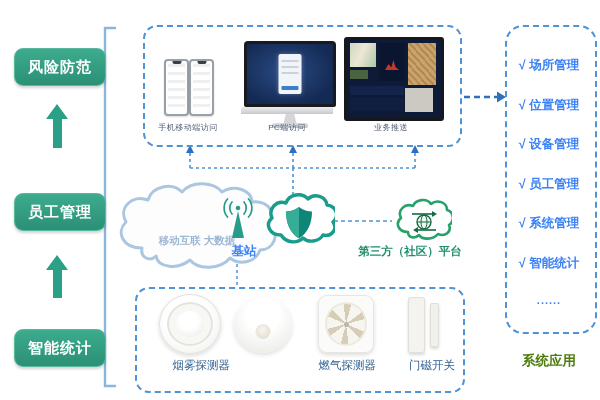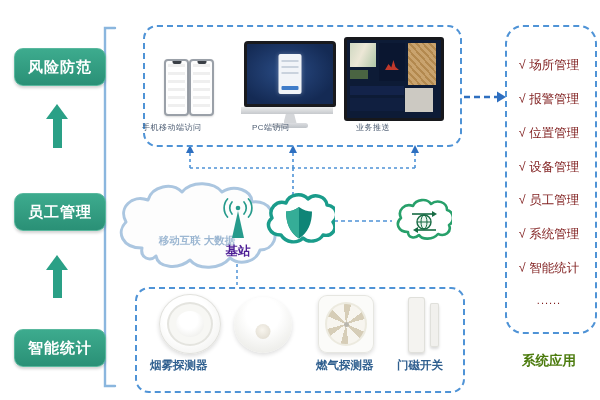--- a/index.html
+++ b/index.html
@@ -11,21 +11,21 @@
     box-shadow:0 2px 3px rgba(0,0,0,.18);color:#fff;font-size:15px;font-weight:bold;
     display:flex;align-items:center;justify-content:center;letter-spacing:1px;}
   .up-arrow{position:absolute;left:46px;width:22px;}
   .up-arrow .head{width:0;height:0;margin:0 auto;border-left:11px solid transparent;
     border-right:11px solid transparent;border-bottom:15px solid #2aa086;}
   .up-arrow .stem{width:9px;margin:0 auto;background:#2aa086;}
 
   
   .dashed-box{position:absolute;border:2px dashed #4f93d6;border-radius:14px;background:transparent;}
 
-  .dev-label{position:absolute;font-size:8px;color:#4c5c72;text-align:left;letter-spacing:.5px;}
+  .dev-label{position:absolute;font-size:8px;color:#4c5c72;text-align:center;letter-spacing:.5px;}
   .node-label{position:absolute;text-align:center;font-weight:bold;}
 
   
   .phone{position:absolute;width:21px;height:53px;border:2px solid #9aa0a8;border-radius:4px;
     background:#fdfdfd;box-shadow:0 1px 2px rgba(0,0,0,.15);}
   .phone .notch{position:absolute;top:0;left:50%;transform:translateX(-50%);width:9px;height:2.5px;
     background:#3a3f46;border-radius:0 0 2px 2px;}
   .phone .scr{position:absolute;inset:3px 2px 3px 2px;
     background:repeating-linear-gradient(180deg,#efefef 0 3px,#ffffff 3px 8px);}
 
@@ -77,27 +77,27 @@
     box-shadow:0 2px 4px rgba(0,0,0,.14), inset 0 0 0 1px #e6e6e1;}
   .sensor-gas .fan{position:absolute;inset:7px;border-radius:50%;
     background:repeating-conic-gradient(from 15deg,#f7f5ef 0 38deg,#d6cdb7 38deg 60deg);
     border:2px solid #eceadf;}
   .sensor-gas .dot{position:absolute;left:50%;top:50%;width:5px;height:5px;margin:-2.5px;
     border-radius:50%;background:#b9b6ad;}
   .door-a{position:absolute;width:17px;height:56px;border-radius:3px;background:#f4f3f0;
     box-shadow:0 2px 3px rgba(0,0,0,.15), inset 0 0 0 1px #e0e0db;}
   .door-b{position:absolute;width:9px;height:44px;border-radius:2px;background:#f1f0ed;
     box-shadow:0 2px 3px rgba(0,0,0,.15), inset 0 0 0 1px #e0e0db;}
-  .sensor-label{position:absolute;font-size:11.5px;font-weight:bold;color:#2f5f8f;text-align:left;white-space:nowrap;}
+  .sensor-label{position:absolute;font-size:11.5px;font-weight:normal;color:#2f5f8f;text-align:right;white-space:nowrap;}
 
   
   .right-items{position:absolute;left:505px;top:25px;width:88px;height:305px;
     display:flex;flex-direction:column;justify-content:space-between;
     padding:32px 0 24px;box-sizing:border-box;align-items:center;}
-  .right-item{color:#7f1d1d;font-size:12.5px;font-weight:400;white-space:nowrap;}
+  .right-item{color:#3b82f6;font-size:12.5px;font-weight:700;white-space:nowrap;}
   .right-item.dots{font-size:11px;letter-spacing:1px;}
 
   .svg-abs{position:absolute;pointer-events:none;}
 </style>
 </head>
 <body>
 
 <div class="stage">
 
   <svg class="svg-abs" style="left:0;top:0" width="600" height="400" viewBox="0 0 600 400">
@@ -172,40 +172,41 @@
              C124,4 142,10 142,22 C158,20 168,34 160,46 C170,54 164,70 150,70 C146,82 130,86 120,78
              C110,90 88,90 80,80 C68,90 48,88 46,76 C40,82 30,78 32,68 Z" fill="#fdfdfd" stroke="#abc6e0" stroke-width="3" stroke-linejoin="round"></path>
   </svg>
   <div class="cloud-text" style="left:122px;top:234px;width:150px;font-size:10.5px">移动互联  大数据</div>
 
   <svg class="svg-abs" style="left:221px;top:196px" width="34" height="46" viewBox="0 0 34 46">
     <circle cx="17" cy="12" r="2.3" fill="#279b8c"></circle>
     <path d="M11,6 C8,9.5 8,14.5 11,18 M6.5,3 C2,8 2,16 6.5,21 M23,6 C26,9.5 26,14.5 23,18 M27.5,3 C32,8 32,16 27.5,21" fill="none" stroke="#279b8c" stroke-width="1.7" stroke-linecap="round"></path>
     <polygon points="17,15 11,42 23,42" fill="#279b8c"></polygon>
   </svg>
-  <div class="node-label" style="left:219px;top:243px;width:38px;font-size:12.5px;color:#4c1d95">基站</div>
+  <div class="node-label" style="left:225px;top:243px;width:38px;font-size:12.5px;color:#3b82f6">基站</div>
 
   <svg class="svg-abs" style="left:261px;top:191px" width="74" height="62" viewBox="0 0 74 62">
     <path d="M20,44 C8,44 4,33 11,27 C7,18 15,9 25,12 C28,3 41,1 47,8 C53,2 65,5 66,14
              C75,15 79,25 72,31 C77,38 71,46 62,44 C58,51 47,52 42,47 C36,53 25,52 20,44 Z" fill="#ffffff" stroke="#1a9c8b" stroke-width="3.4" stroke-linejoin="round"></path>
     <path d="M38,16 C42,19 47,20.5 51,20.5 C51,32 47,42 38,47.5 C29,42 25,32 25,20.5 C29,20.5 34,19 38,16 Z" fill="#0f8577"></path>
     <path d="M38,16 C34,19 29,20.5 25,20.5 C25,32 29,42 38,47.5 Z" fill="#35ad97"></path>
   </svg>
 
   <svg class="svg-abs" style="left:392px;top:198px" width="60" height="46" viewBox="0 0 60 46">
     <path d="M16,34 C6,34 3,25 9,20 C5,12 13,5 21,8 C24,1 35,0 39,6 C45,1 55,4 55,12
              C62,14 63,23 57,27 C60,34 53,39 46,36 C41,42 30,42 27,37 C23,41 16,40 16,34 Z" fill="#ffffff" stroke="#27a06a" stroke-width="2.6" stroke-linejoin="round"></path>
     <path d="M20,16 H40" stroke="#166b43" stroke-width="1.6" fill="none"></path>
     <polygon points="40,13 40,19 45,16" fill="#166b43"></polygon>
     <circle cx="32" cy="24" r="7" fill="#eaf6ee" stroke="#166b43" stroke-width="1.4"></circle>
     <ellipse cx="32" cy="24" rx="3" ry="7" fill="none" stroke="#166b43" stroke-width="1"></ellipse>
     <path d="M25,24 H39" stroke="#166b43" stroke-width="1"></path>
     <path d="M44,32 H26" stroke="#166b43" stroke-width="1.6" fill="none"></path>
     <polygon points="26,29 26,35 21,32" fill="#166b43"></polygon>
   </svg>
+  <div class="node-label" style="left:344px;top:244px;width:132px;font-size:11.5px;color:#1f8f6e">第三方（社区）平台</div>
 
   <div class="dashed-box" style="left:135px;top:287px;width:326px;height:102px"></div>
 
   <div class="sensor-smoke" style="left:159px;top:294px">
     <div class="ring"></div>
       <div class="dome"></div>
   </div>
   <div class="sensor-label" style="left:150px;top:358px;width:80px">烟雾探测器</div>
 
   <div class="sensor-pir" style="left:234px;top:297px">
@@ -218,21 +219,20 @@
   </div>
   <div class="sensor-label" style="left:316px;top:358px;width:60px">燃气探测器</div>
 
   <div class="door-a" style="left:408px;top:297px"></div>
   <div class="door-b" style="left:430px;top:303px"></div>
   <div class="sensor-label" style="left:397px;top:358px;width:58px">门磁开关</div>
 
   <div class="dashed-box" style="left:505px;top:25px;width:88px;height:305px;border-radius:18px"></div>
   <div class="right-items">
     <div class="right-item">√ 场所管理</div>
-    <div class="right-item">√ 报警管理</div>
     <div class="right-item">√ 位置管理</div>
     <div class="right-item">√ 设备管理</div>
     <div class="right-item">√ 员工管理</div>
     <div class="right-item">√ 系统管理</div>
     <div class="right-item">√ 智能统计</div>
     <div class="right-item dots">......</div>
   </div>
   <div class="node-label" style="left:505px;top:352px;width:88px;font-size:13.5px;color:#4d7c0f">系统应用</div>
 
 </div>

